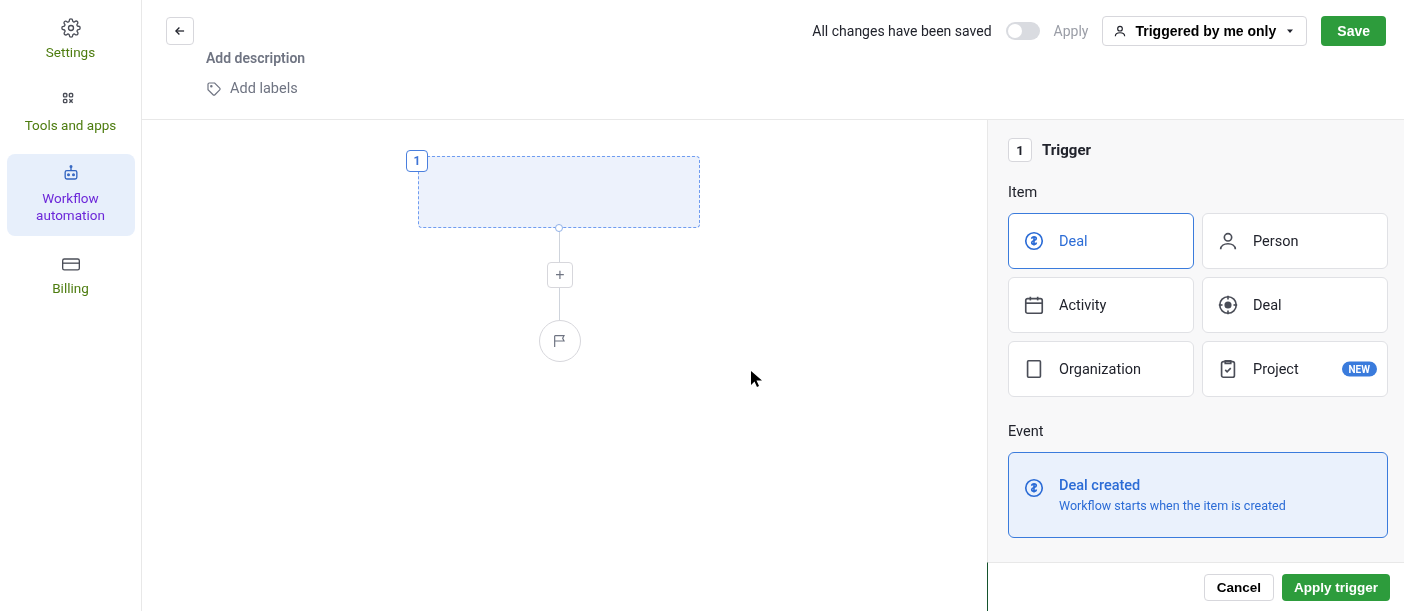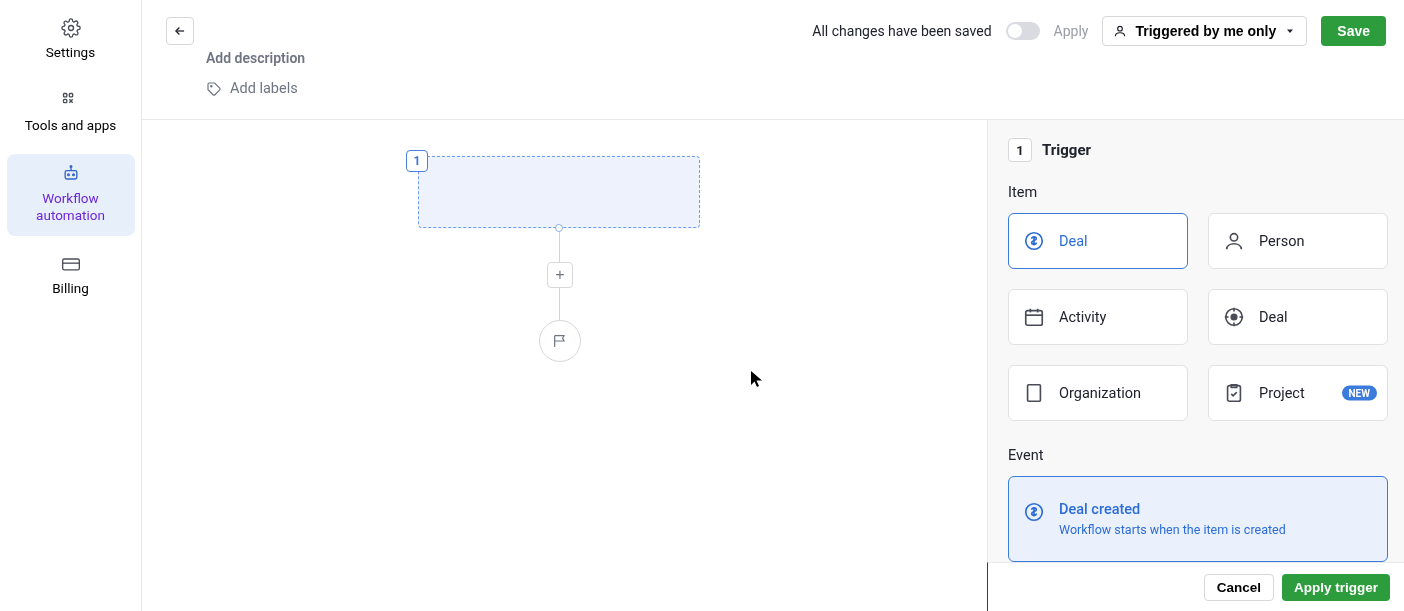--- a/index.html
+++ b/index.html
@@ -29,21 +29,21 @@
     .sidebar-item {
       width: 128px;
       border-radius: 8px;
       padding: 10px 4px 12px;
       display: flex;
       flex-direction: column;
       align-items: center;
       gap: 6px;
       cursor: pointer;
       text-align: center;
-      color: #000000;
+      color: #4d7c0f;
     }
     .sidebar-item .label {
       font-size: 13.5px;
       line-height: 1.25;
     }
     .sidebar-item.active {
       background: #e7effb;
       color: #6d28d9;
       justify-content: space-between;
     }
@@ -216,21 +216,21 @@
       border-radius: 4px;
       background: #fff;
       display: flex; align-items: center; justify-content: center;
       font-weight: 700; font-size: 13px;
     }
     .panel-title { font-weight: 700; font-size: 15px; }
     .section-label { font-size: 14.5px; margin-bottom: 12px; }
     .item-grid {
       display: grid;
       grid-template-columns: 1fr 1fr;
-      gap: 20px;
+      gap: 8px;
       margin-bottom: 26px;
     }
     .item-card {
       background: #fff;
       border: 1px solid #e0e1e5;
       border-radius: 6px;
       padding: 16px 14px;
       display: flex; align-items: center; gap: 14px;
       cursor: pointer;
       font-size: 14.5px;

